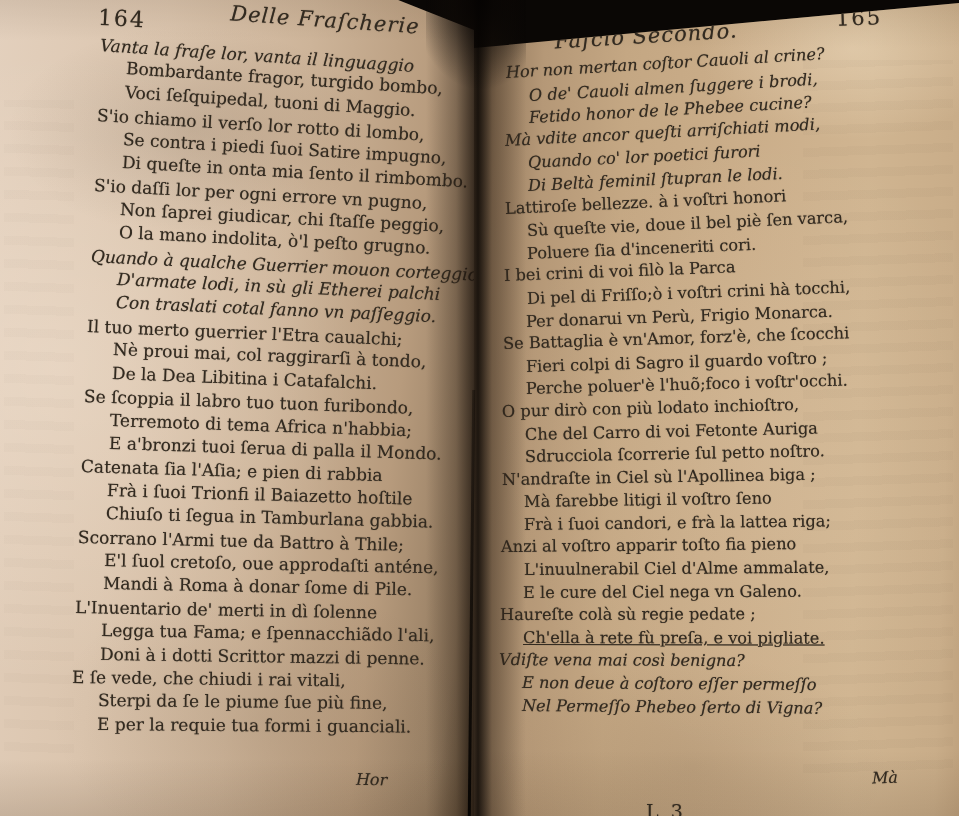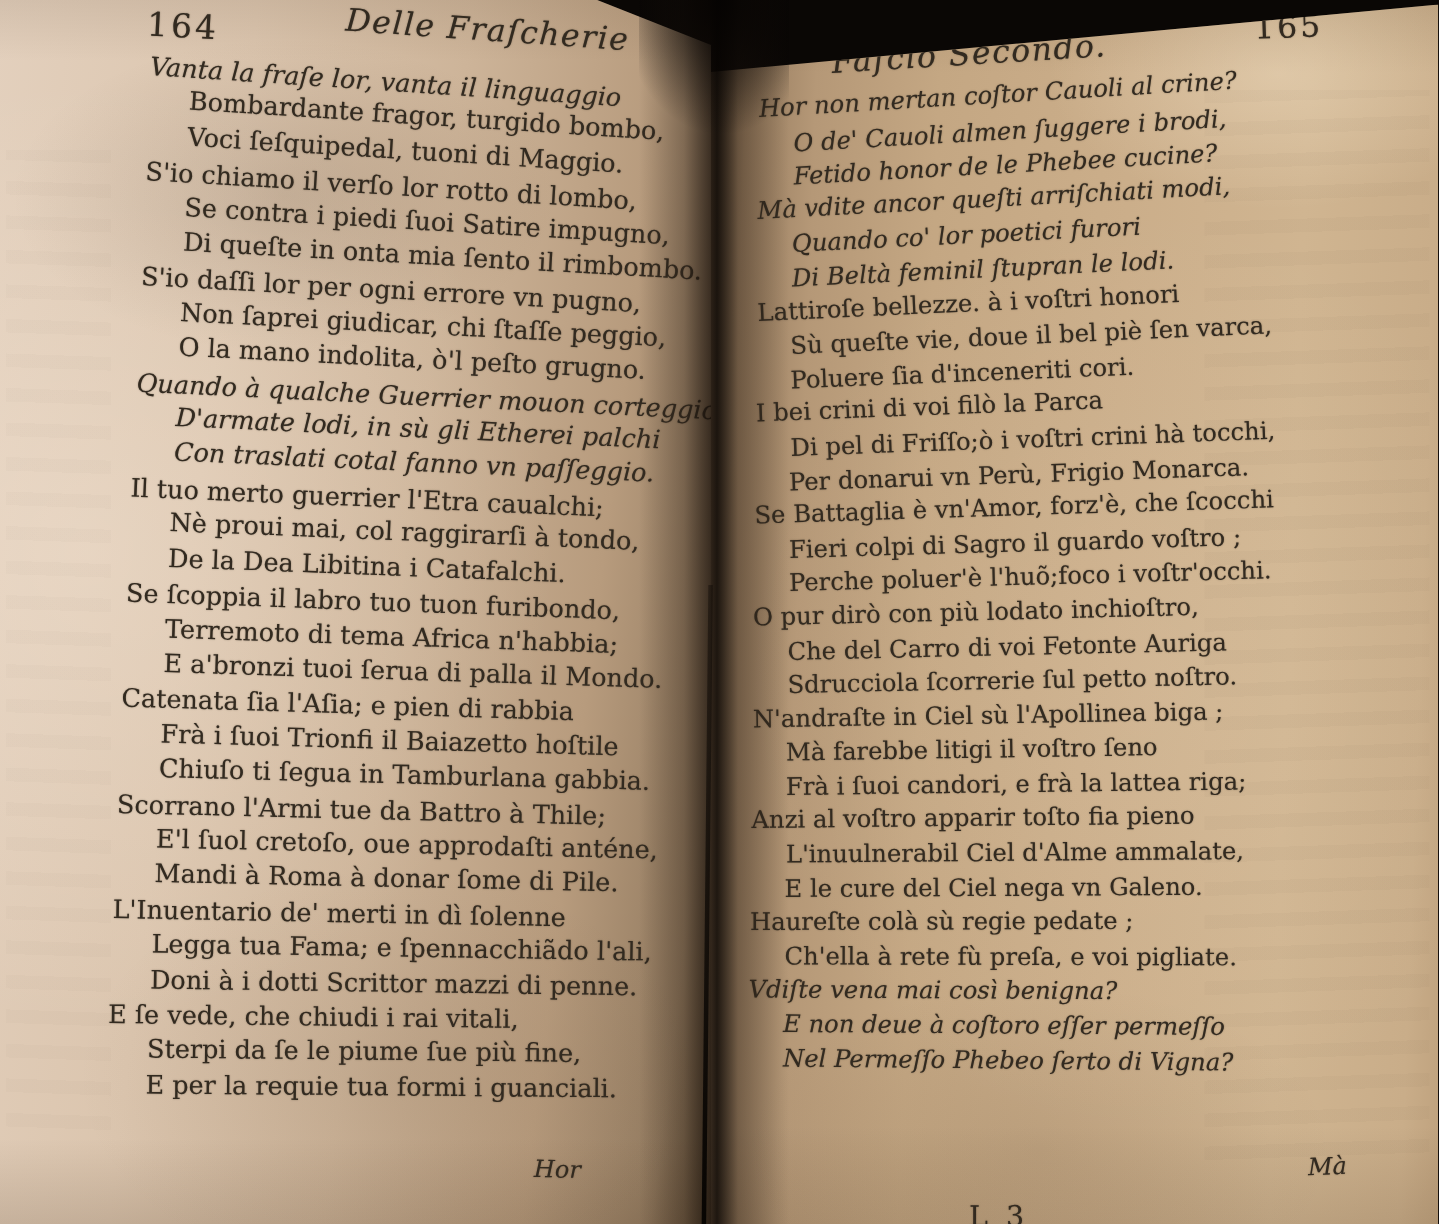--- a/index.html
+++ b/index.html
@@ -138,21 +138,21 @@
         <div class="verse-line ink" style="transform: rotate(-1.37deg); margin-left: 8.3px;">O pur dirò con più lodato inchioſtro,</div>
         <div class="verse-line ink" style="transform: rotate(-1.24deg); margin-left: 31px;">Che del Carro di voi Fetonte Auriga</div>
         <div class="verse-line ink" style="transform: rotate(-1.1deg); margin-left: 30.8px;">Sdrucciola ſcorrerie ſul petto noſtro.</div>
         <div class="verse-line ink" style="transform: rotate(-0.97deg); margin-left: 7.5px;">N'andraſte in Ciel sù l'Apollinea biga ;</div>
         <div class="verse-line ink" style="transform: rotate(-0.83deg); margin-left: 30.3px;">Mà farebbe litigi il voſtro ſeno</div>
         <div class="verse-line ink" style="transform: rotate(-0.7deg); margin-left: 30px;">Frà i ſuoi candori, e frà la lattea riga;</div>
         <div class="verse-line ink" style="transform: rotate(-0.56deg); margin-left: 6.8px;">Anzi al voſtro apparir toſto fia pieno</div>
         <div class="verse-line ink" style="transform: rotate(-0.43deg); margin-left: 29.5px;">L'inuulnerabil Ciel d'Alme ammalate,</div>
         <div class="verse-line ink" style="transform: rotate(-0.29deg); margin-left: 29.3px;">E le cure del Ciel nega vn Galeno.</div>
         <div class="verse-line ink" style="transform: rotate(-0.16deg); margin-left: 6px;">Haureſte colà sù regie pedate ;</div>
-        <div class="verse-line ink" style="transform: rotate(0.11deg); margin-left: 28.5px;">Ch'ella à rete fù preſa, e voi pigliate.</div>
+        <div class="verse-line ink" style="transform: rotate(0.11deg); margin-left: 28.5px; text-decoration: underline;">Ch'ella à rete fù preſa, e voi pigliate.</div>
         <div class="verse-line ink it" style="transform: rotate(0.25deg); margin-left: 5.3px;">Vdiſte vena mai così benigna?</div>
         <div class="verse-line ink it" style="transform: rotate(0.38deg); margin-left: 28px;">E non deue à coſtoro eſſer permeſſo</div>
         <div class="verse-line ink it" style="transform: rotate(0.52deg); margin-left: 27.8px;">Nel Permeſſo Phebeo ſerto di Vigna?</div>
       </div>
     <div class="signature signature-right ink">L 3</div>
     <div class="catchword catchword-right it ink">Mà</div>
   </div>
 
   <div class="gutter"></div>
   <div class="crease"></div>

